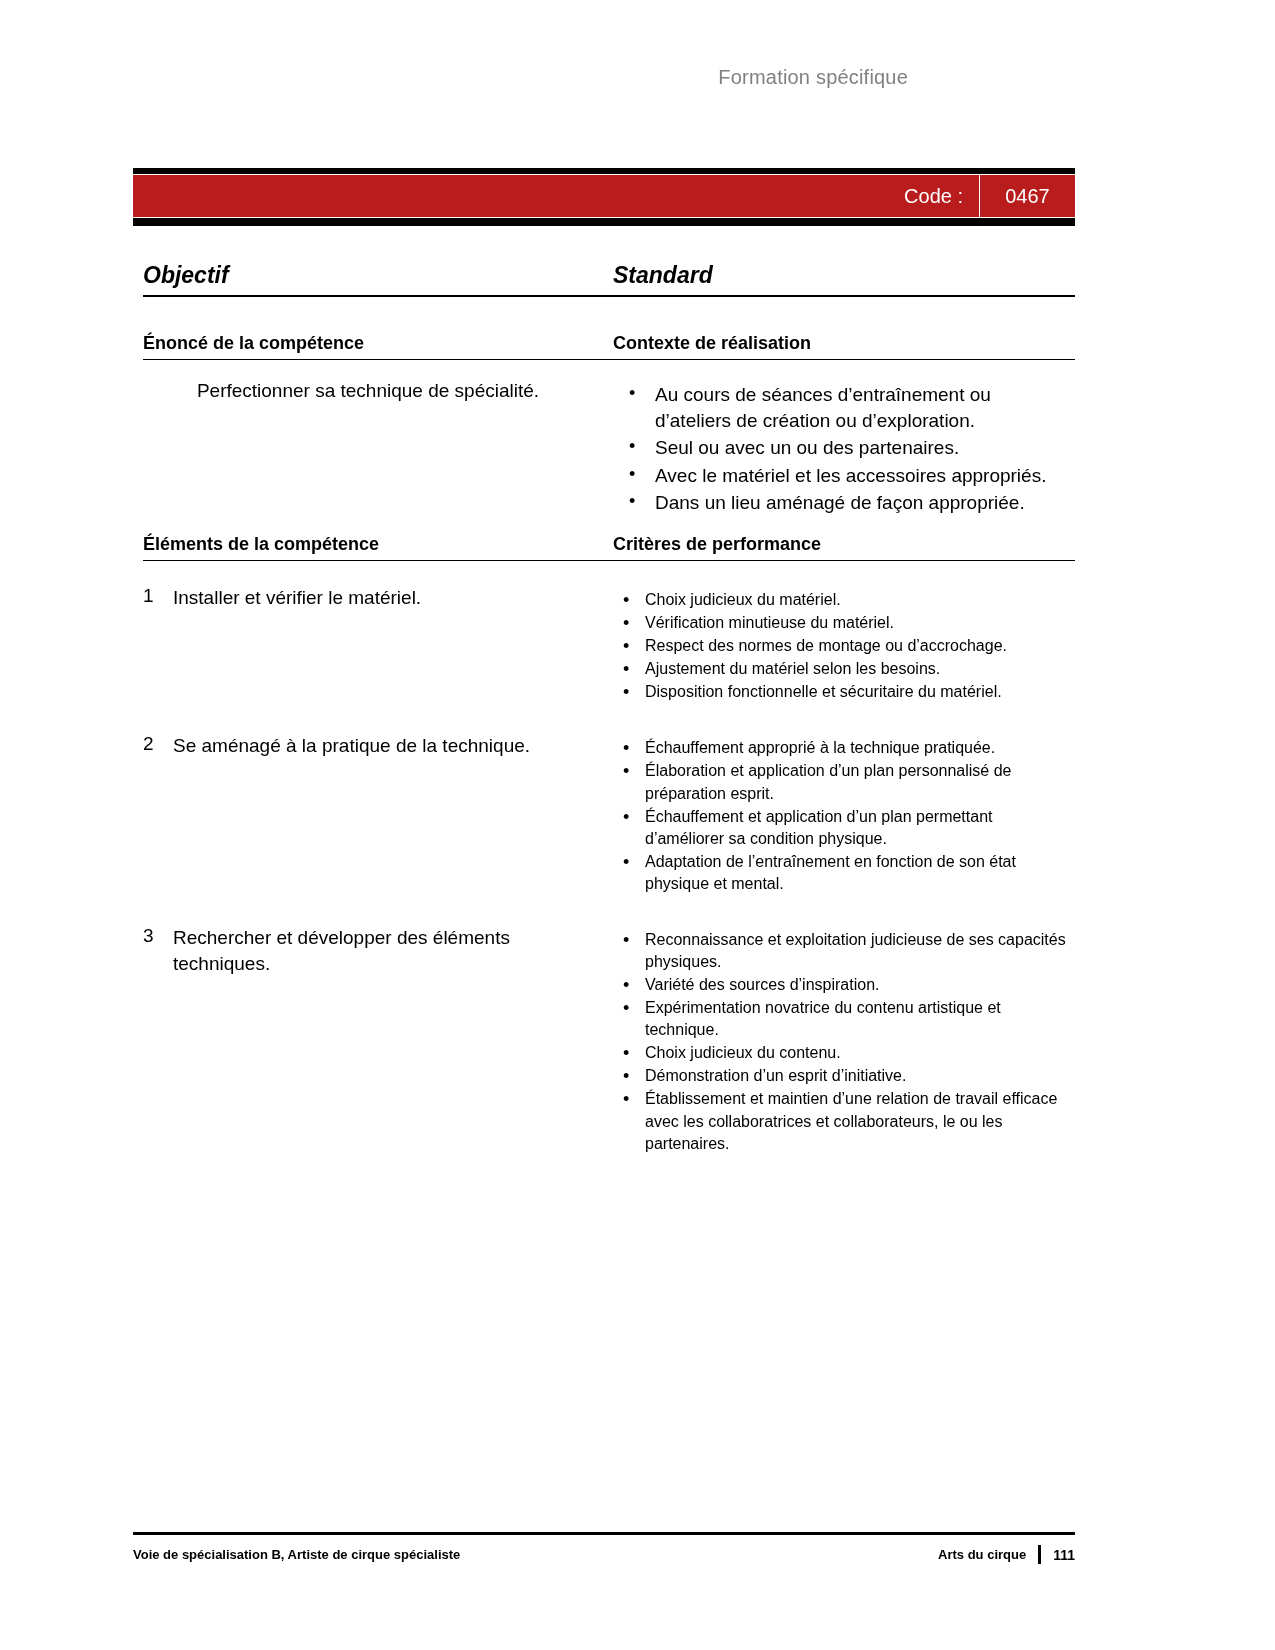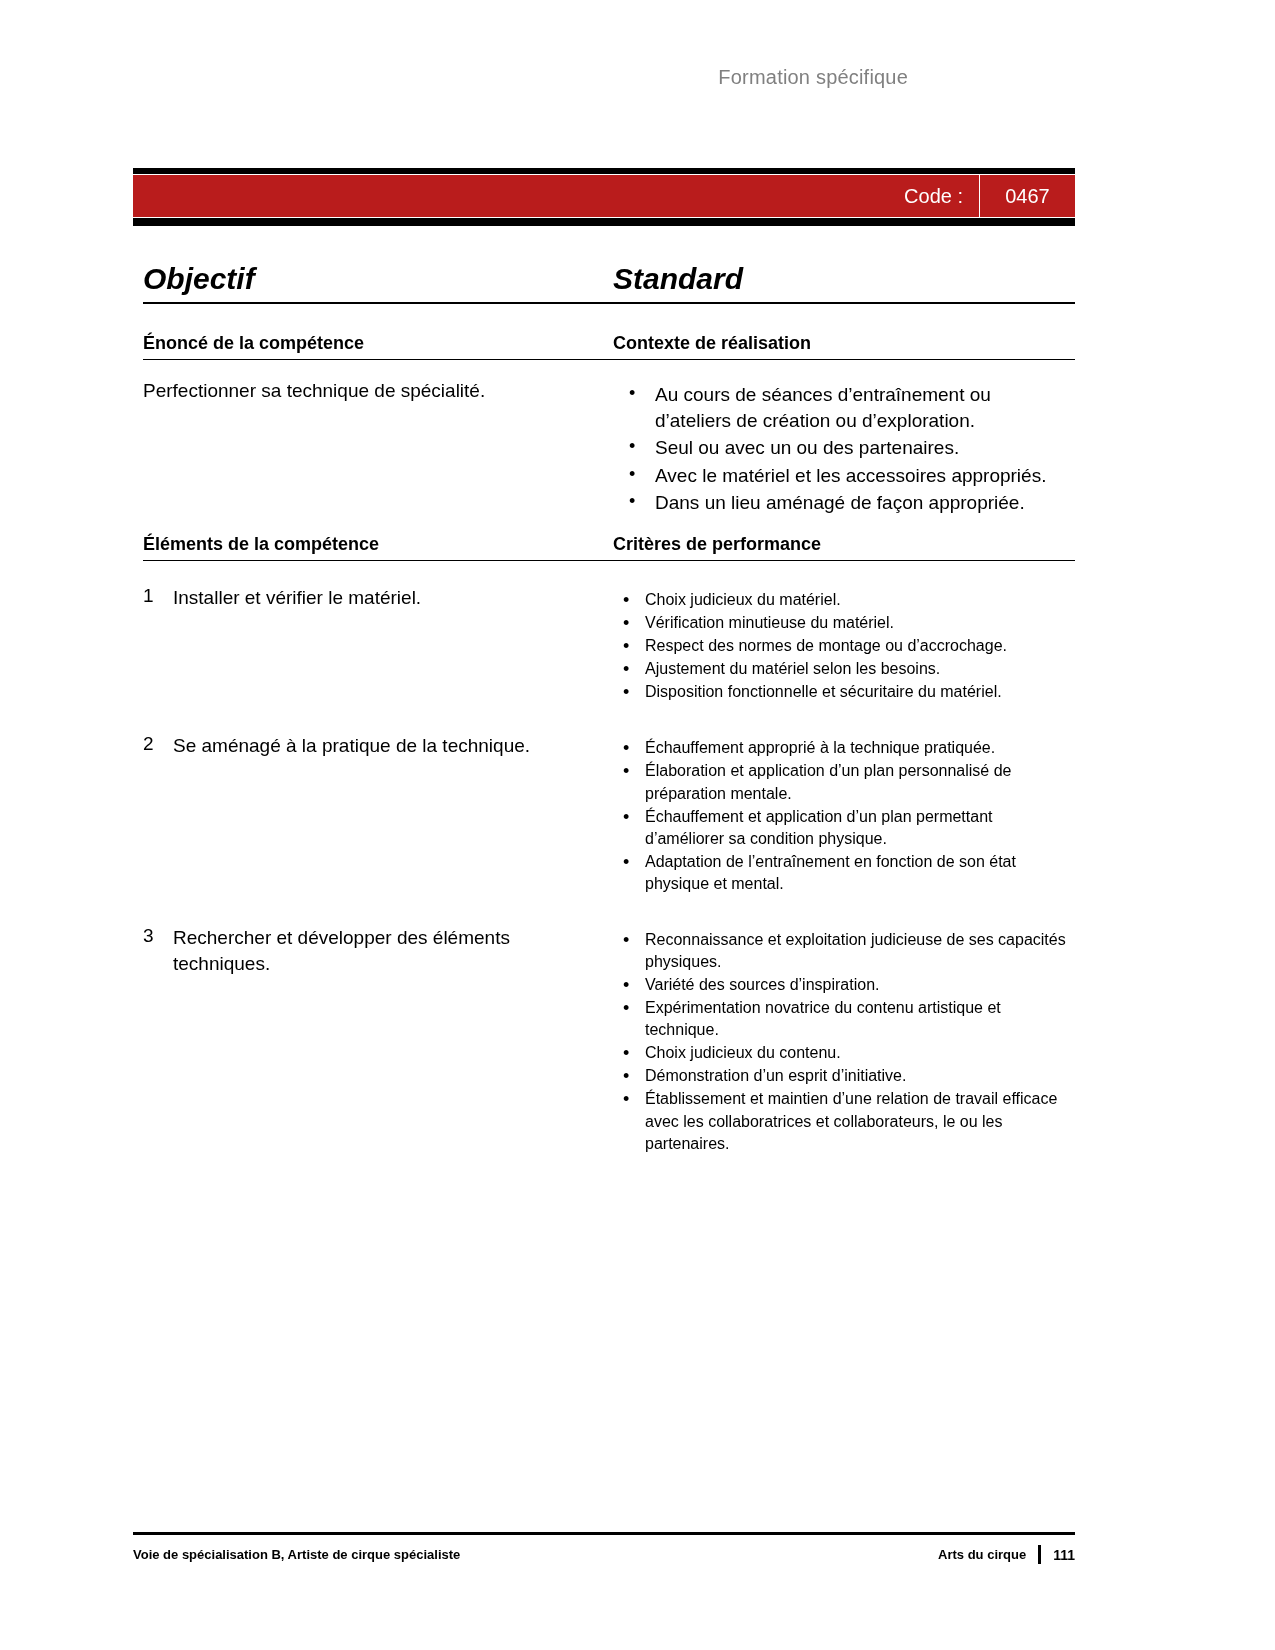--- a/index.html
+++ b/index.html
@@ -73,21 +73,21 @@
   .col-titles {
     position: absolute;
     top: 262px;
     left: 143px;
     width: 932px;
     border-bottom: 2px solid #000000;
     padding-bottom: 6px;
     display: flex;
   }
   .col-title {
-    font-size: 30px;
+    font-size: 23px;
     font-weight: bold;
     font-style: italic;
   }
   .col-title.left { width: 470px; }
 
   
   .section {
     position: absolute;
     left: 143px;
     width: 932px;
@@ -105,20 +105,21 @@
 
   .section-body {
     display: flex;
     margin-top: 18px;
   }
   .col-left {
     width: 470px;
     padding-right: 20px;
     font-size: 19px;
     line-height: 1.35;
+    text-align: center;
   }
   .col-right {
     width: 462px;
     font-size: 19px;
     line-height: 1.35;
   }
 
   ul.bullets {
     list-style: none;
     margin: 4px;
@@ -260,21 +261,21 @@
     <div class="pair" style="margin-top:26px;">
       <div class="left">
         <div class="elem">
           <div class="elem-num">2</div>
           <div class="elem-text">Se aménagé à la pratique de la technique.</div>
         </div>
       </div>
       <div class="right">
         <ul class="bullets">
           <li>Échauffement approprié à la technique pratiquée.</li>
-          <li>Élaboration et application d’un plan personnalisé de préparation mentale.</li>
+          <li>Élaboration et application d’un plan personnalisé de préparation esprit.</li>
           <li>Échauffement et application d’un plan permettant d’améliorer sa condition physique.</li>
           <li>Adaptation de l’entraînement en fonction de son état physique et mental.</li>
         </ul>
       </div>
     </div>
 
     <div class="pair" style="margin-top:26px;">
       <div class="left">
         <div class="elem">
           <div class="elem-num">3</div>

